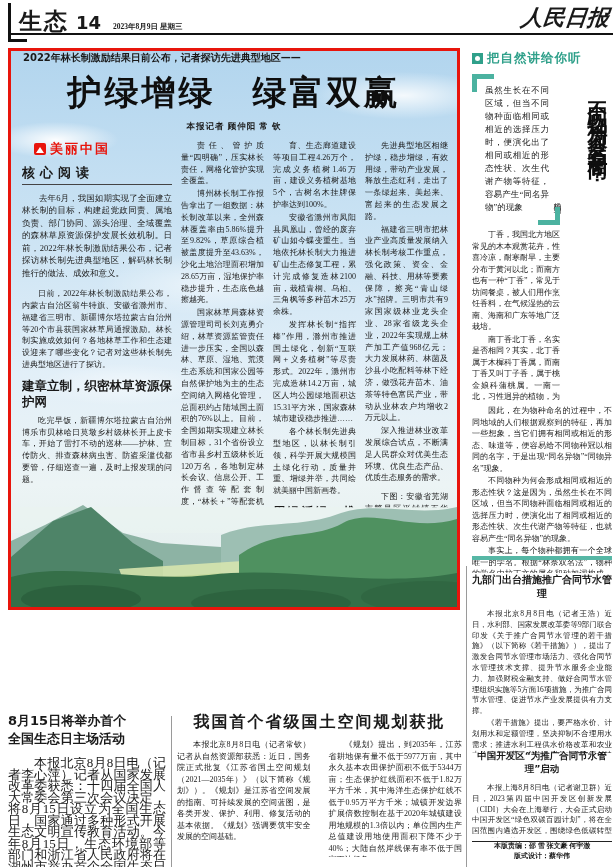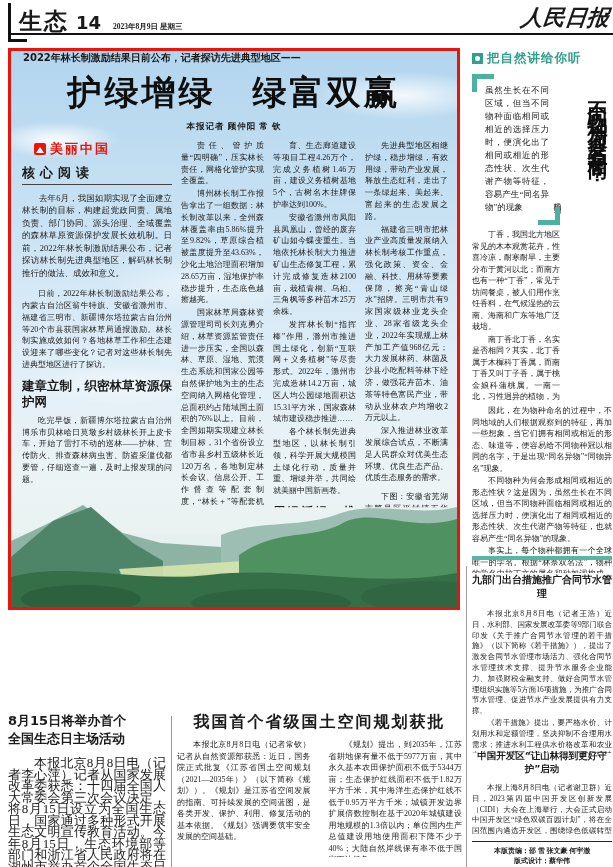--- a/index.html
+++ b/index.html
@@ -78,21 +78,21 @@
   .water { position:absolute; left:472px; top:556px; width:140px; }
   .teal-bar { height:4px; background:#56b7a5; margin-bottom:13px; }
   .water-headline { font-size:10px; font-weight:900; text-align:center; letter-spacing:0;
     font-family:"DejaVu Sans","Liberation Sans",sans-serif; }
   .water-body { margin-top:8px; height:144px; overflow:hidden; font-size:7.5px; line-height:10.8px; text-align:justify; }
   .park { position:absolute; left:472px; top:750px; width:140px; }
   .park-headline { font-size:9.5px; font-weight:900; text-align:center;
     font-family:"DejaVu Sans","Liberation Sans",sans-serif; }
   .park-body { margin-top:7px; height:55px; overflow:hidden; font-size:7.5px; line-height:10.8px; text-align:justify; }
   .pfooter { position:absolute; left:472px; top:841px; width:140px; border-top:1.5px solid #222;
-    padding-top:5px; font-size:7px; line-height:9.5px; text-align:center; font-weight:700; }
+    font-size:7px; line-height:9.5px; text-align:center; font-weight:700; }
 
   
   .eco { position:absolute; left:8px; top:712px; width:158px; }
   .eco-headline { font-size:13px; font-weight:900; line-height:17.5px;
     font-family:"DejaVu Sans","Liberation Sans",sans-serif; }
   .eco-body { margin-top:10px; height:112px; overflow:hidden; font-size:13px; line-height:11.5px; text-align:justify; }
   .planning { position:absolute; left:177px; top:712px; width:285px; }
   .planning-headline { text-align:center; font-size:16px; font-weight:900; letter-spacing:2px;
     font-family:"DejaVu Sans","Liberation Sans",sans-serif; }
   .planning-cols { display:flex; gap:18px; margin-top:6px; height:118px; overflow:hidden; }
@@ -196,21 +196,21 @@
     <div class="teal-bar"></div>
     <div class="water-headline">九部门出台措施推广合同节水管理</div>
     <div class="water-body">
       <p class="art">本报北京8月8日电（记者王浩）近日，水利部、国家发展改革委等9部门联合印发《关于推广合同节水管理的若干措施》（以下简称《若干措施》），提出了激发合同节水管理市场活力、强化合同节水管理技术支撑、提升节水服务企业能力、加强财税金融支持、做好合同节水管理组织实施等5方面16项措施，为推广合同节水管理、促进节水产业发展提供有力支撑。</p>
       <p class="art">《若干措施》提出，要严格水价、计划用水和定额管理，坚决抑制不合理用水需求；推进水利工程供水价格改革和农业水价综合改革，实施差别化水价政策，扶持开展用水权交易；重点用水行业领域实施合同节水管理项目节约的水量，通过用水权交易、收储等方式进行交易，提升合同节水管理效益。</p>
 
     </div>
   </section>
 
   <section class="park">
-    <div class="park-headline">中国开发区“让山林得到更好守护”启动</div>
+    <div class="park-headline">中国开发区“为推广合同节水管理”启动</div>
     <div class="park-body">
       <p class="art">本报上海8月8日电（记者谢卫群）近日，2023第四届中国开发区创新发展（CIDI）大会在上海举行，大会正式启动中国开发区“绿色双碳百园计划”，将在全国范围内遴选开发区，围绕绿色低碳转型开展试点示范……</p>
     </div>
   </section>
 
   <div class="pfooter">
     <div>本版责编：邵 雪 张文豪 何宇澈</div>
     <div>版式设计：蔡华伟</div>
   </div>
 

